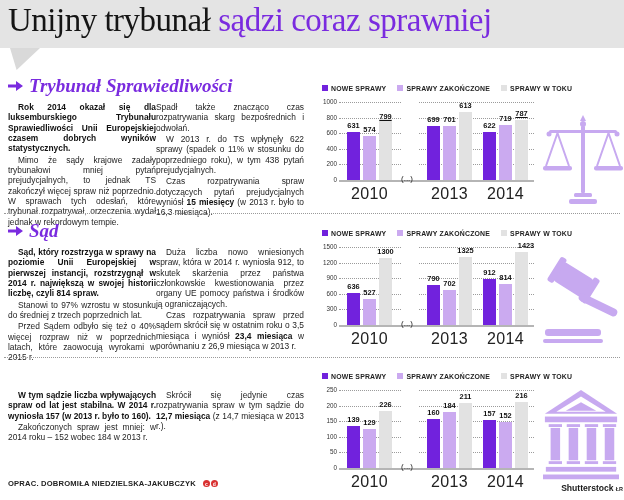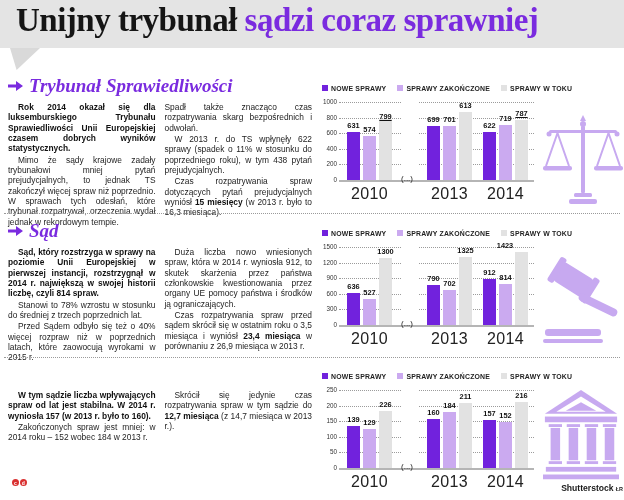--- a/index.html
+++ b/index.html
@@ -4,31 +4,31 @@
 <style>
   html,body{margin:0;padding:0;background:#fff;}
   #stage{position:relative;width:624px;height:500px;background:#fff;overflow:hidden;
          font-family:"Liberation Sans",sans-serif;color:#222;}
 
   
   .masthead{position:absolute;left:0;top:0;width:624px;height:48px;background:#e4e4e4;}
   .masthead-tail{position:absolute;left:10px;top:48px;width:30px;height:22px;background:#d9d9d9;
                  clip-path:polygon(0 0,100% 0,22% 100%);}
   .headline{position:absolute;left:8px;top:2px;font-family:"Liberation Serif","DejaVu Serif",serif;
-            font-weight:bold;font-size:33px;letter-spacing:-0.5px;white-space:nowrap;color:#151515;margin-left:8px;}
+            font-weight:normal;font-size:33px;letter-spacing:-0.5px;white-space:nowrap;color:#151515;}
   .headline .accent{color:#7a2bdf;}
 
   
   .section{position:absolute;left:0;width:624px;}
   .sec-head{position:absolute;left:8px;top:0;display:flex;align-items:center;gap:6px;}
   .sec-title{font-family:"Liberation Serif","DejaVu Serif",serif;font-style:italic;font-weight:bold;
              font-size:19px;color:#7a2bdf;white-space:nowrap;}
   .arrow-ic{width:15px;height:12px;flex:0 0 auto;}
 
-  .cols{position:absolute;left:8px;top:27px;width:304px;display:flex;gap:9px;}
+  .cols{position:absolute;left:8px;top:27px;width:304px;display:flex;}
   .col{width:148px;font-size:8.4px;line-height:1.23;text-align:justify;color:#1d1d1d;}
   .col p{margin:0 0 1px 0;}
   .col p.ind{text-indent:10px;}
   .col p.lead{font-weight:bold;color:#111;}
   .col b{color:#111;}
 
   .divider{position:absolute;left:4px;width:616px;border-top:1px dotted #9a9a9a;}
 
   
   .chart{position:absolute;left:322px;top:8px;width:212px;}
@@ -185,21 +185,21 @@
   <div class="section" style="top:220px;height:136px;">
     <div class="sec-head">
       <svg class="arrow-ic" viewBox="0 0 15 12">
         <path d="M0 4.5 H8 V1 L15 6 L8 11 V7.5 H0 Z" fill="#7a2bdf"></path>
       </svg>
       <span class="sec-title">Sąd</span>
     </div>
     <div class="cols">
         <div class="col">
           <p class="ind lead"><span>Sąd, który rozstrzyga w sprawy na poziomie Unii Europejskiej w pierwszej instancji, rozstrzygnął w 2014 r. największą w swojej historii liczbę, czyli 814 spraw.</span></p>
-          <p class="ind "><span>Stanowi to 78% wzrostu w stosunku do średniej z trzech poprzednich lat.</span></p>
+          <p class="ind "><span>Stanowi to 97% wzrostu w stosunku do średniej z trzech poprzednich lat.</span></p>
           <p class="ind "><span>Przed Sądem odbyło się też o 40% więcej rozpraw niż w poprzednich latach, które zaowocują wyrokami w 2015 r.</span></p>
         </div>
         <div class="col">
           <p class="ind "><span>Duża liczba nowo wniesionych spraw, która w 2014 r. wyniosła 912, to skutek skarżenia przez państwa członkowskie kwestionowania przez organy UE pomocy państwa i środków ją ograniczających.</span></p>
           <p class="ind "><span>Czas rozpatrywania spraw przed sądem skrócił się w ostatnim roku o 3,5 miesiąca i wyniósł </span><b>23,4 miesiąca</b><span> w porównaniu z 26,9 miesiąca w 2013 r.</span></p>
         </div>
       </div>
     <div class="chart">
         <div class="legend">
           <div class="li">
@@ -252,21 +252,21 @@
               <div class="blabel" style="bottom: 38.504px; left: 22.5px;">702</div>
               <div class="bar" style="left: 32px; height: 68.9px; background: rgb(226, 226, 226);"></div>
               <div class="blabel" style="bottom: 70.9px; left: 38.5px;">1325</div>
             </div>
             <div class="bargroup" style="left: 64px;">
               <div class="bar" style="left: 0px; height: 47.424px; background: rgb(113, 34, 221);"></div>
               <div class="blabel" style="bottom: 49.424px; left: 6.5px;">912</div>
               <div class="bar" style="left: 16px; height: 42.328px; background: rgb(203, 170, 240);"></div>
               <div class="blabel" style="bottom: 44.328px; left: 22.5px;">814</div>
               <div class="bar" style="left: 32px; height: 73.996px; background: rgb(226, 226, 226);"></div>
-              <div class="blabel" style="bottom: 75.996px; left: 22px; text-align: right;">1423</div>
+              <div class="blabel" style="bottom: 75.996px; left: 43px; text-align: right;">1423</div>
             </div>
           </div>
           <div class="baseline"></div>
           <div class="year" style="left: 25px; top: 82px;">2010</div>
           <div class="year" style="left: 105px; top: 82px;">2013</div>
           <div class="year" style="left: 161px; top: 82px;">2014</div>
           <div class="sep" style="left: 79px; width: 18px;">(...)</div>
         </div>
       </div>
     <div class="icon-box" style="top:33px;height:100px;">
@@ -385,20 +385,21 @@
           <rect x="3" y="82" width="74" height="5"></rect>
           <rect x="0" y="90" width="80" height="5"></rect>
         </g>
         <path d="M40 8 L66 24 H14 Z" fill="#ffffff"></path>
         <path d="M40 14 L56 23 H24 Z" fill="#c7a9f0"></path>
       </svg>
     </div>
   </div>
 
   <div class="credit">
+    <span>OPRAC. DOBROMIŁA NIEDZIELSKA-JAKUBCZYK</span>
     <span class="cc">
       <span>c</span>
       <span>d</span>
     </span>
   </div>
   <div class="source">
     <span>Shutterstock</span><span class="suffix">ŁR</span>
   </div>
 
 </div>

